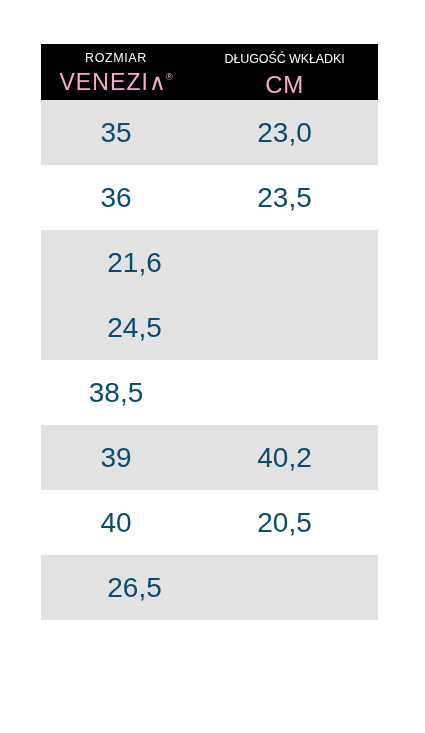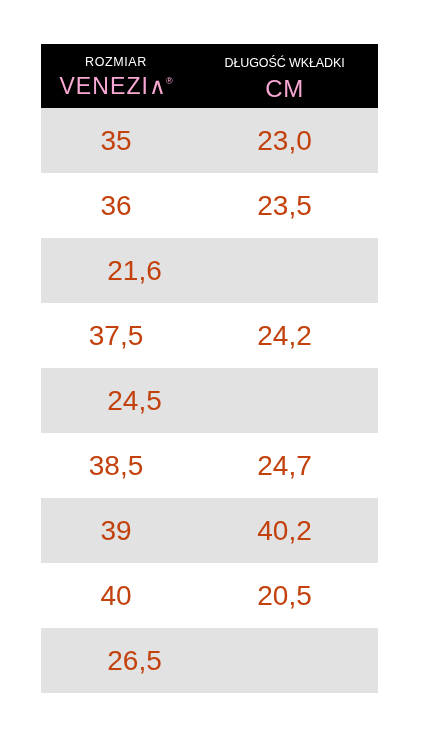--- a/index.html
+++ b/index.html
@@ -25,21 +25,21 @@
     position: absolute;
     left: 41px;
     top: 44px;
     width: 337px;
   }
 
   
   .table-header {
     display: flex;
     width: 100%;
-    height: 64px;
+    height: 56px;
     background: #000000;
   }
 
   .header-cell {
     display: flex;
     flex-direction: column;
     align-items: center;
     justify-content: center;
     box-sizing: border-box;
   }
@@ -113,21 +113,21 @@
 
   .table-row.shaded {
     background: #e2e2e2;
   }
 
   .cell {
     display: flex;
     align-items: center;
     justify-content: center;
     box-sizing: border-box;
-    color: #c2410c;
+    color: #0c4a6e;
     font-size: 28px;
     line-height: 1;
   }
 
   .cell.col-size {
     width: 150px;
   }
 
   .cell.col-length {
     width: 187px;
@@ -161,32 +161,27 @@
 
     <div class="table-row">
       <div class="cell col-size">36</div>
       <div class="cell col-length">23,5</div>
     </div>
 
     <div class="table-row shaded">
       <div class="cell col-length">21,6</div>
     </div>
 
-    <div class="table-row">
-      <div class="cell col-size">37,5</div>
-      <div class="cell col-length">24,2</div>
-    </div>
 
     <div class="table-row shaded">
       <div class="cell col-length">24,5</div>
     </div>
 
     <div class="table-row">
       <div class="cell col-size">38,5</div>
-      <div class="cell col-length">24,7</div>
     </div>
 
     <div class="table-row shaded">
       <div class="cell col-size">39</div>
       <div class="cell col-length">40,2</div>
     </div>
 
     <div class="table-row">
       <div class="cell col-size">40</div>
       <div class="cell col-length">20,5</div>

